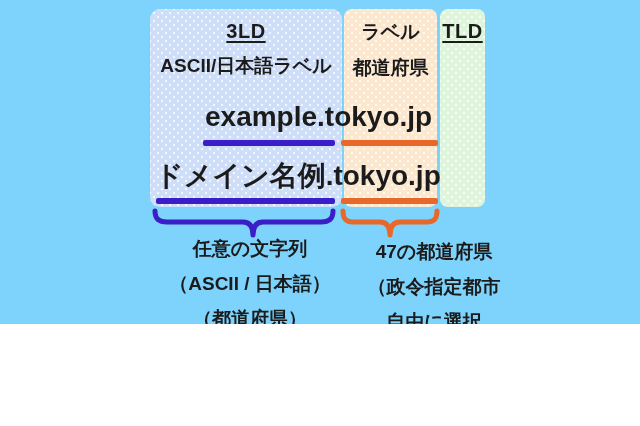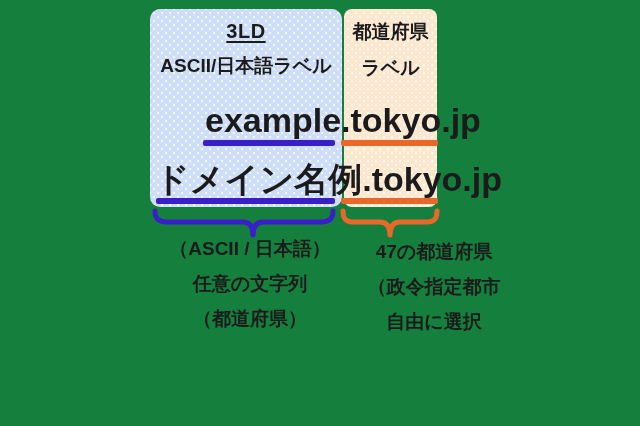--- a/index.html
+++ b/index.html
@@ -1,36 +1,36 @@
 <!DOCTYPE html>
 <html><head>
 <meta charset="utf-8">
 <style>
   html,body{margin:0;padding:0;background:#fff;}
   .stage{
-    position:relative;width:640px;height:426px;background:#15803d;overflow:hidden;
+    position:relative;width:640px;height:324px;background:#7dd3fc;overflow:hidden;
     font-family:"Liberation Sans","DejaVu Sans",sans-serif;font-weight:bold;color:#1b1b1b;
   }
   .panel{
     position:absolute;top:9px;height:198px;box-sizing:border-box;text-align:center;
     background-image:
       radial-gradient(rgba(255,255,255,0.75) 1px, transparent 1.6px),
       radial-gradient(rgba(255,255,255,0.75) 1px, transparent 1.6px);
     background-size:8px 8px;background-position:0 0,4px 4px;
   }
   .panel-3ld{left:150px;width:192px;background-color:var(--panel-blue);border-radius:10px;}
   .panel-2ld{left:344px;width:93px;background-color:var(--panel-orange);border-radius:8px;}
   .panel-tld{left:440px;width:45px;background-color:var(--panel-green);border-radius:8px;}
   .panel-title{
     margin-top:11px;font-size:20px;letter-spacing:0.5px;
     text-decoration:underline;text-decoration-thickness:2px;text-underline-offset:3px;
   }
   .panel-sub{margin-top:5px;font-size:19px;line-height:36px;white-space:nowrap;}
   .panel-2ld .panel-sub{line-height:36px;}
-  .domain{position:absolute;font-size:34px;white-space:nowrap;letter-spacing:0px;text-align:center;}
+  .domain{position:absolute;font-size:28px;white-space:nowrap;letter-spacing:0px;text-align:center;}
   .domain-ascii{left:205px;top:101px;}
   .domain-jp{left:155px;top:157px;}
   .uline{position:absolute;height:6px;border-radius:2px;}
   .uline.blue{background:var(--accent-blue);}
   .uline.orange{background:var(--accent-orange);}
   .u1b{left:203px;top:140px;width:132px;}
   .u1o{left:341px;top:140px;width:97px;}
   .u2b{left:156px;top:198px;width:179px;}
   .u2o{left:341px;top:198px;width:97px;}
   .brace{position:absolute;top:208px;}
@@ -48,44 +48,47 @@
 
 <div class="stage" style="--panel-blue: #cfdef8; --panel-orange: #fce7cf; --panel-green: #def5db; --accent-blue: #3a1ec8; --accent-orange: #e8682a; color: rgb(27, 27, 27);">
 
   <div class="panel panel-3ld">
     <div class="panel-title">3LD</div>
     <div class="panel-sub">ASCII/日本語ラベル</div>
   </div>
 
   <div class="panel panel-2ld">
     <div class="panel-sub">
+      <div>ラベル</div>
       <div>都道府県</div>
-      <div>ラベル</div>
     </div>
   </div>
 
+  <div class="panel panel-tld">
+    <div class="panel-title">TLD</div>
+  </div>
 
   <div class="domain domain-ascii">example.tokyo.jp</div>
   <div class="domain domain-jp">ドメイン名例.tokyo.jp</div>
 
   <div class="uline blue u1b"></div>
   <div class="uline orange u1o"></div>
   <div class="uline blue u2b"></div>
   <div class="uline orange u2o"></div>
 
   <svg class="brace blue" width="184" height="32" viewBox="0 0 184 32">
     <path d="M 3,3 C 3,11 7,14 15,14 L 91,14 Q 101,14 101,27 Q 101,14 111,14 L 169,14 C 177,14 181,11 181,3"></path>
   </svg>
   <svg class="brace orange" width="100" height="32" viewBox="0 0 100 32">
     <path d="M 3,3 C 3,11 6,14 13,14 L 40,14 Q 50,14 50,27 Q 50,14 60,14 L 87,14 C 94,14 97,11 97,3"></path>
   </svg>
 
   <div class="ann ann-left">
+    <div>任意の文字列</div>
     <div>（ASCII / 日本語）</div>
-    <div>任意の文字列</div>
     <div>（都道府県）</div>
   </div>
   <div class="ann ann-right">
     <div>47の都道府県</div>
     <div>（政令指定都市</div>
     <div>自由に選択</div>
   </div>
 
 </div>
 

